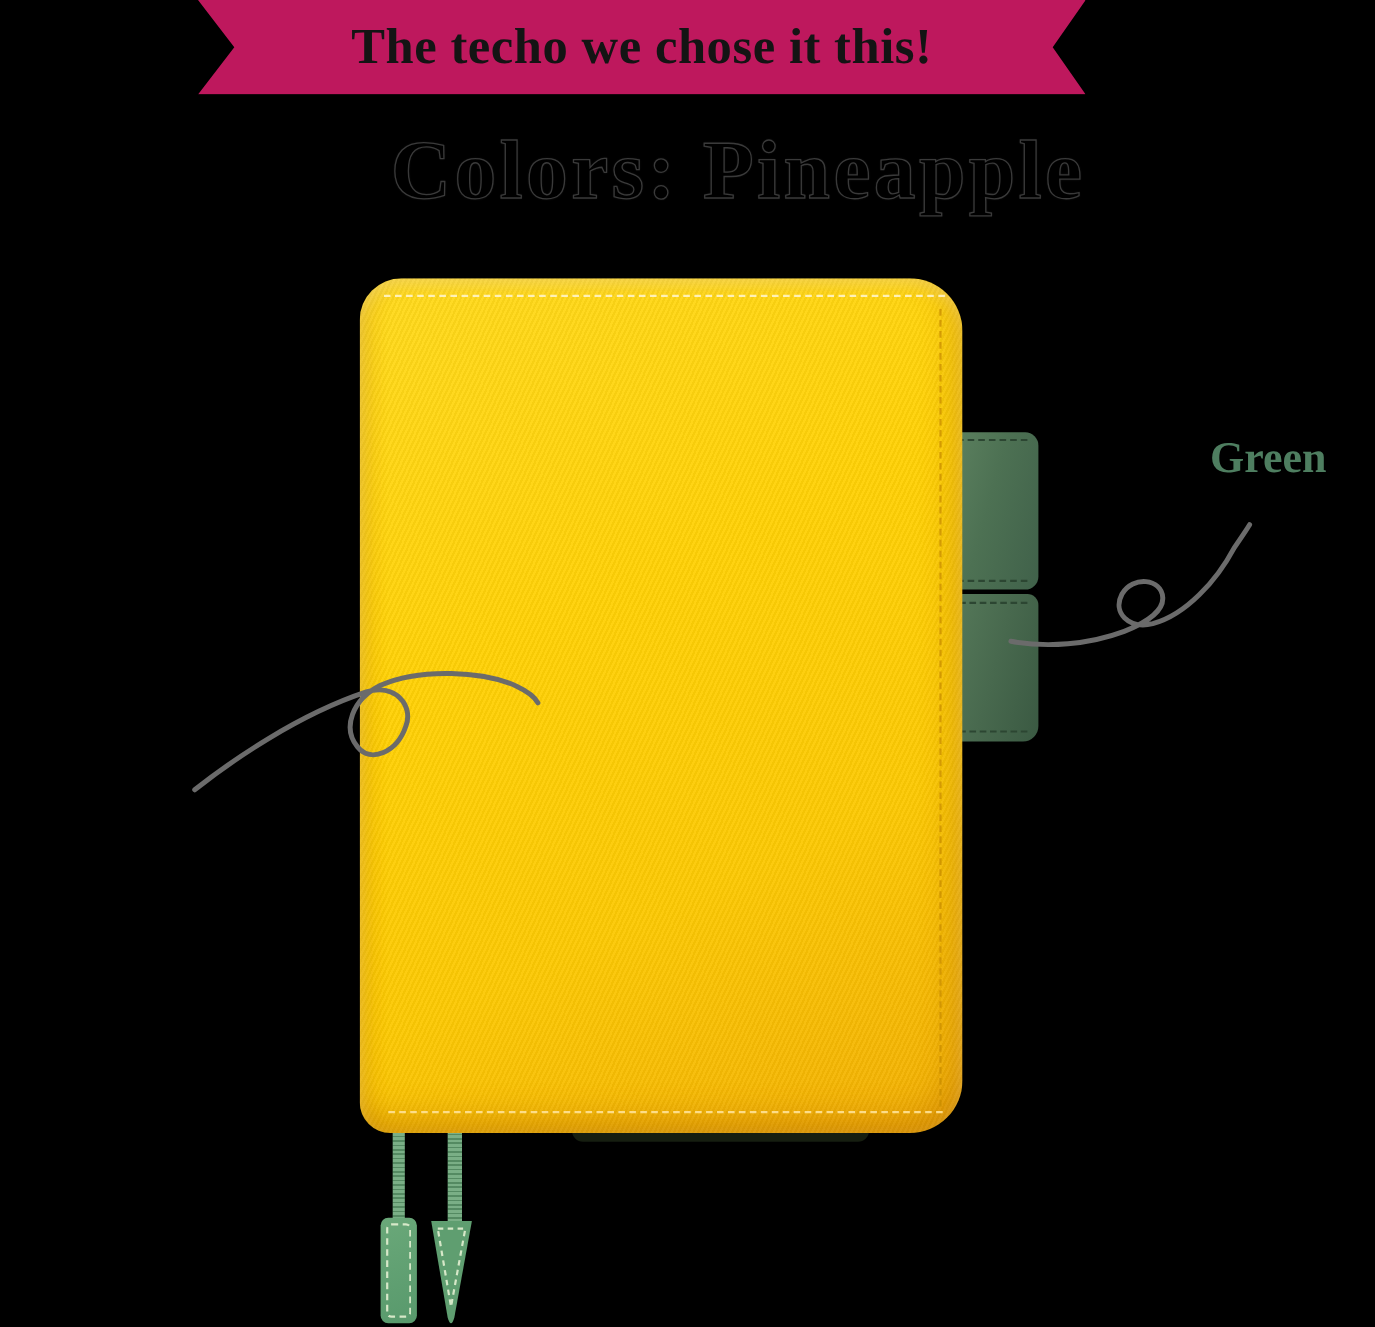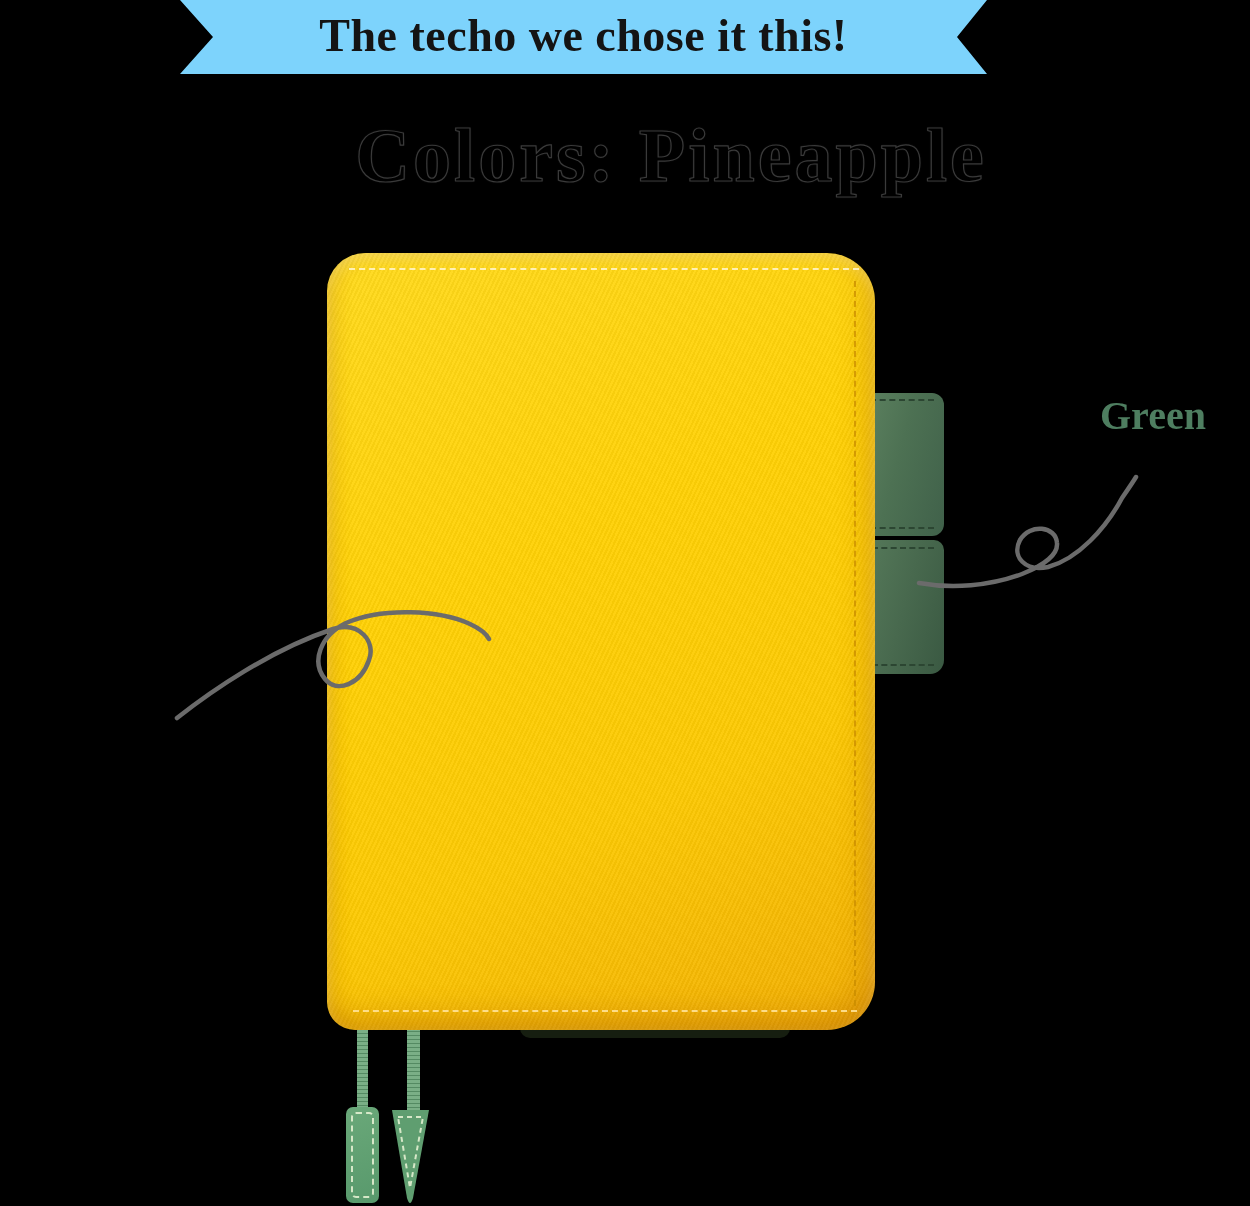--- a/index.html
+++ b/index.html
@@ -3,22 +3,22 @@
 <meta charset="utf-8">
 <style>
   html, body { margin:0; padding:0; background:#000; }
   #stage {
     position:relative; width:1250px; height:1206px; overflow:hidden;
     background:#000; font-family:"Liberation Serif","DejaVu Serif",serif;
   }
 
   
   .banner {
-    position:absolute; left:180px; top:0; width:807px; height:74px;
-    background:#7dd3fc;
+    position:absolute; left:180px; top:0; width:807px; height:86px;
+    background:#be185d;
     clip-path: polygon(0 0, 100% 0, calc(100% - 30px) 50%, 100% 100%, 0 100%, 33px 50%);
     display:flex; align-items:center; justify-content:center;
   }
   .banner-text {
     font-weight:bold; font-size:46px; color:#141414; letter-spacing:0.5px;
     padding-bottom:4px;
   }
 
   
   .page-title {

